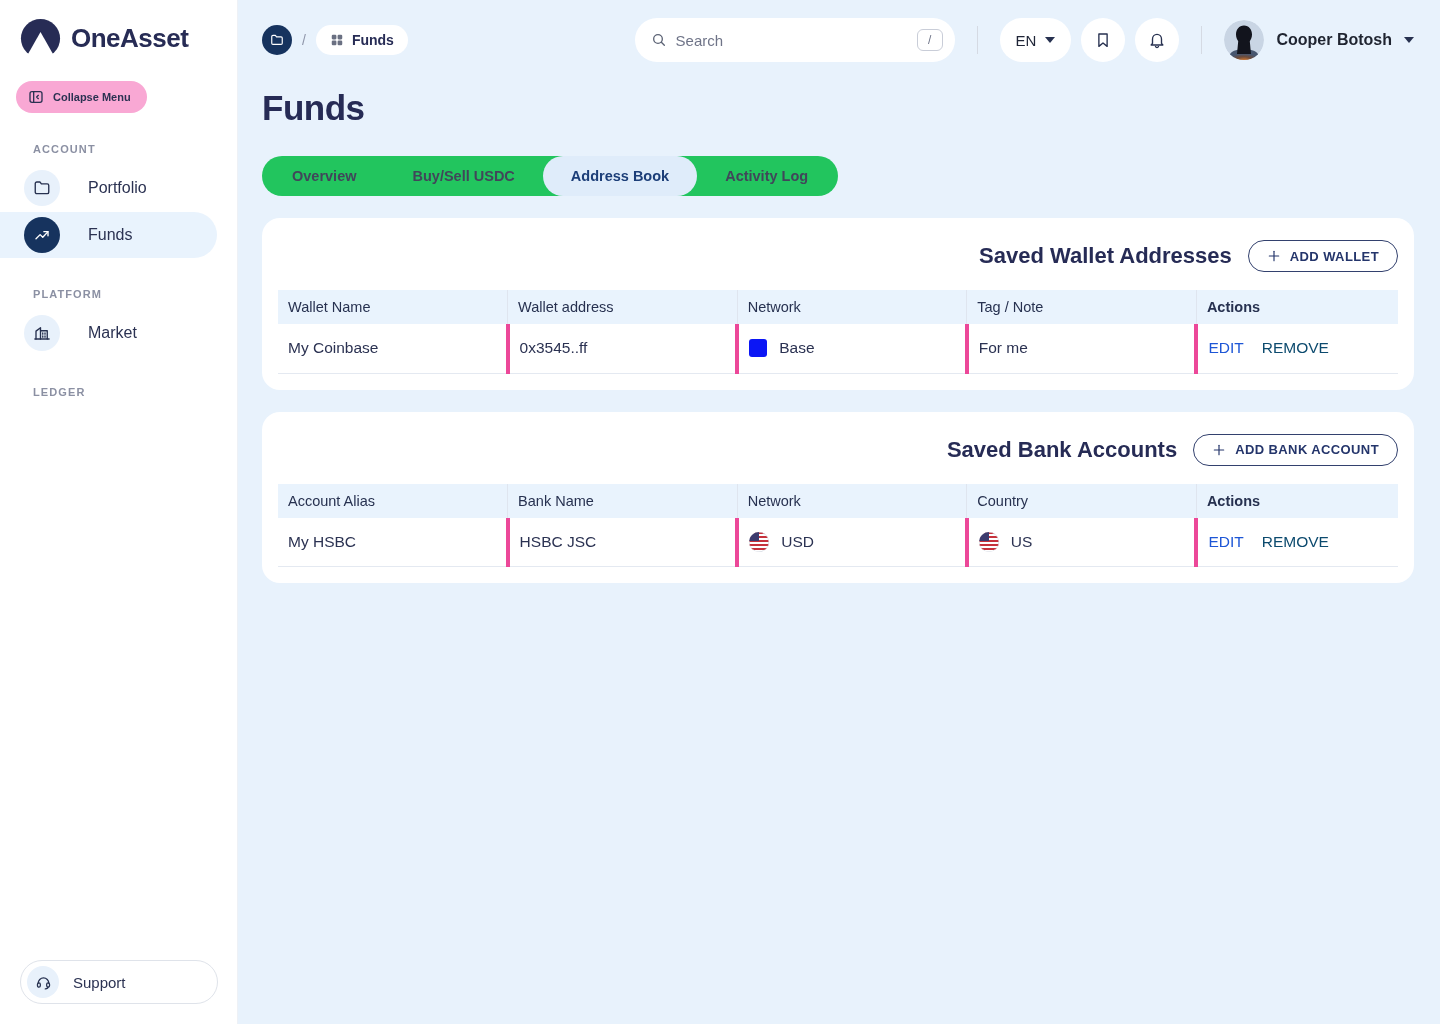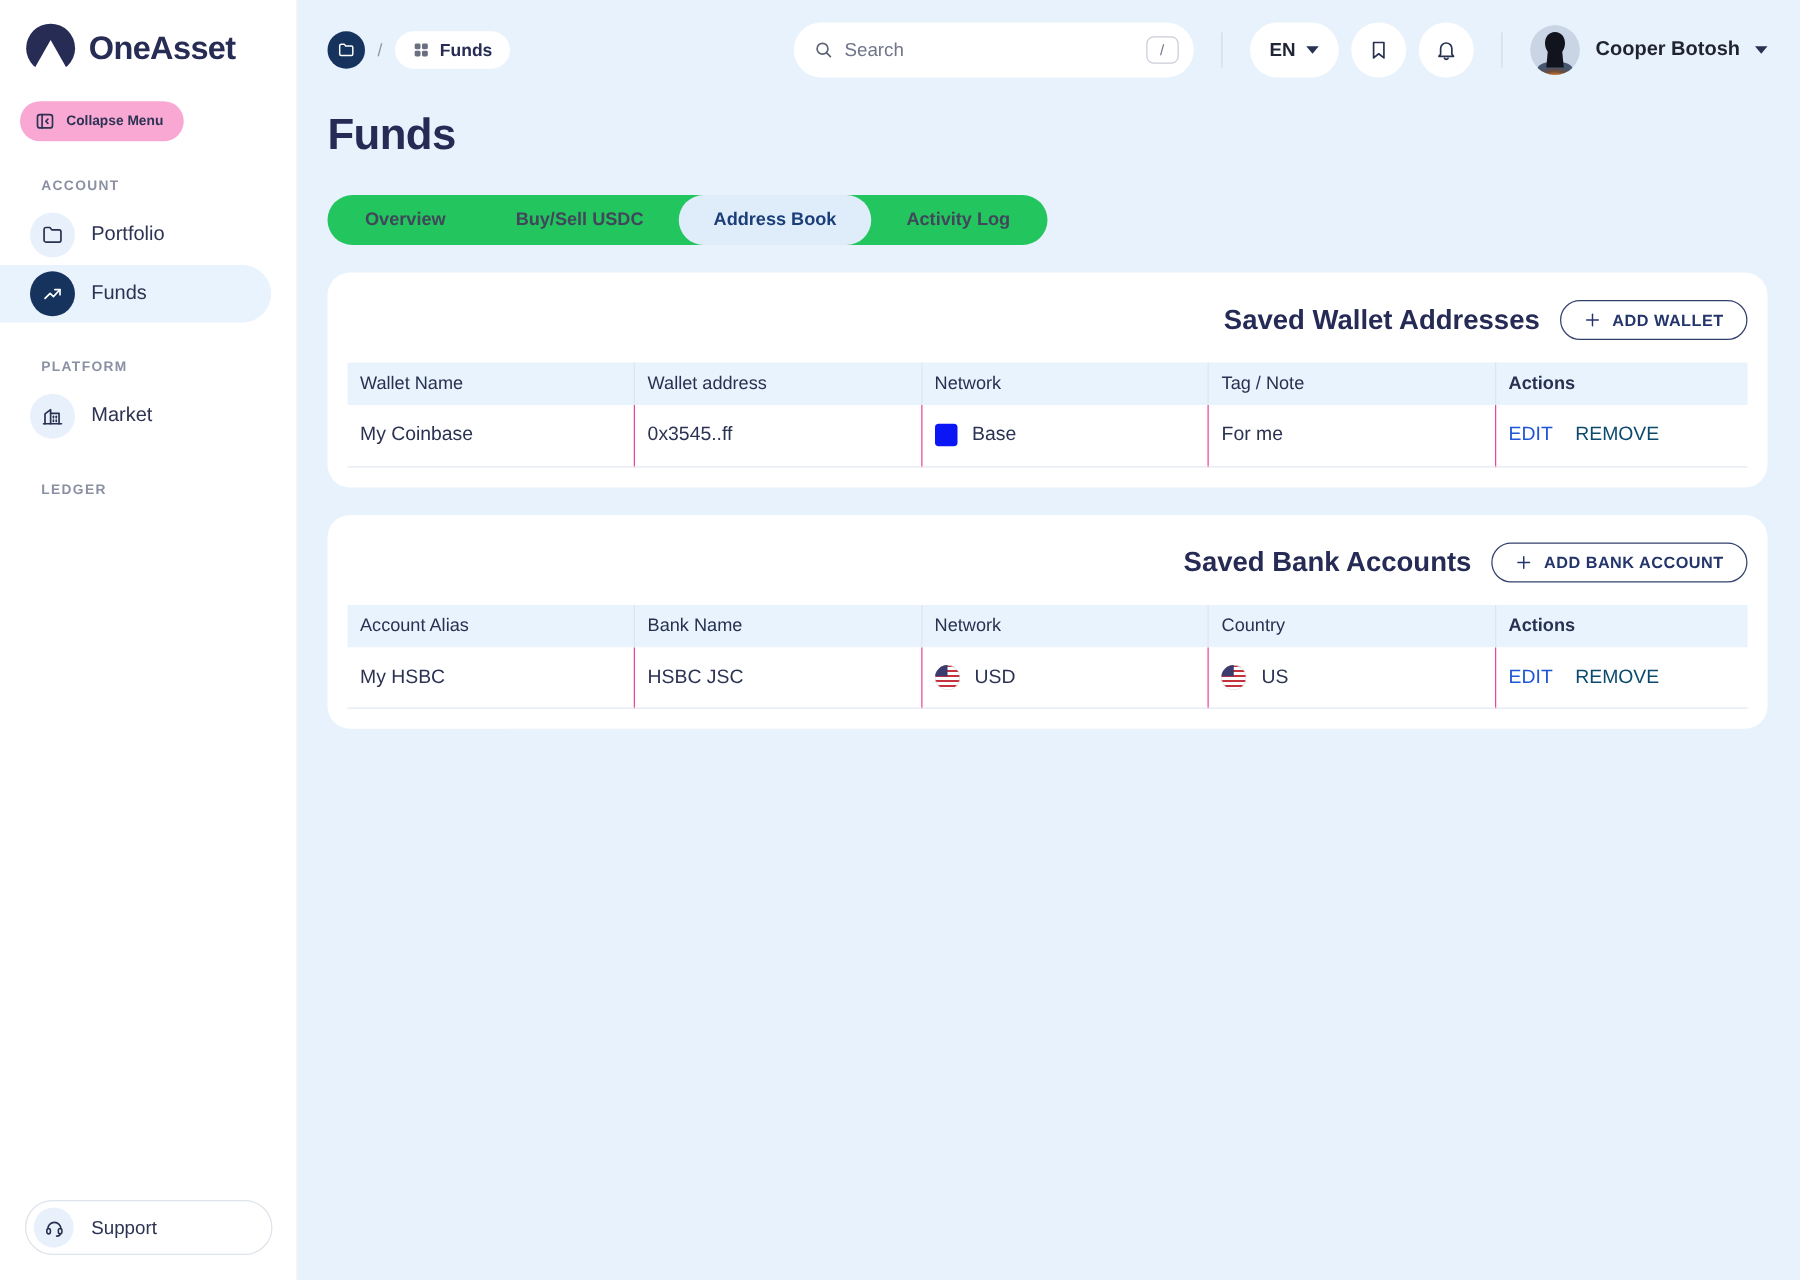--- a/index.html
+++ b/index.html
@@ -9,21 +9,21 @@
   
   .sidebar { width:238px; min-width:238px; background:#ffffff; position:relative; border-right:1px solid #eef1f6; }
   .logo-row { display:flex; align-items:center; gap:10px; padding:18px 0 0 20px; }
   .logo-mark { width:41px; height:41px; }
   .brand { font-size:26px; font-weight:800; color:#272c55; letter-spacing:-0.5px; }
   .collapse-btn { margin:22px 0 0 16px; display:inline-flex; align-items:center; gap:9px;
     background:#f9a8d4; border:none; border-radius:999px; padding:8px 16px 8px 12px;
     font-family:inherit; font-size:11px; font-weight:600; color:#2b3252; cursor:pointer; }
   .collapse-btn svg { width:16px; height:16px; stroke:#2b3252; }
   .nav-section-label { margin:30px 0 10px 33px; font-size:11px; font-weight:600; letter-spacing:1.1px; color:#8b90a3; }
-  .nav-item { display:flex; align-items:center; gap:13px; height:46px; margin:1px 20px 1px 0;
+  .nav-item { display:flex; align-items:center; gap:28px; height:46px; margin:1px 20px 1px 0;
     padding-left:24px; border-radius:0 999px 999px 0; cursor:pointer; }
   .nav-item .icon-circle { width:36px; height:36px; border-radius:50%; background:#e8f1fb;
     display:flex; align-items:center; justify-content:center; flex:none; }
   .nav-item .icon-circle svg { width:18px; height:18px; stroke:#273150; }
   .nav-item .nav-label { font-size:16px; color:#2b3252; }
   .nav-item.active { background:#e9f3fd; }
   .nav-item.active .icon-circle { background:#16335e; }
   .nav-item.active .icon-circle svg { stroke:#ffffff; }
   .support-btn { position:absolute; left:20px; bottom:20px; width:198px; height:44px;
     display:flex; align-items:center; gap:14px; padding-left:6px; background:#fff;
@@ -51,21 +51,21 @@
   .search-bar input { flex:1; margin-left:9px; border:none; outline:none; background:transparent;
     font-family:inherit; font-size:15px; color:#2b3252; }
   .search-bar input::placeholder { color:#6f7488; }
   .kbd { width:26px; height:22px; border:1px solid #c9cdd8; border-radius:6px; color:#6f7488;
     font-size:12px; display:flex; align-items:center; justify-content:center; }
 
   .vdivider { width:1px; height:28px; background:#d5dae3; margin:0 22px; }
 
   .lang-pill { height:44px; background:#ffffff; border-radius:999px; display:flex; align-items:center;
     gap:9px; padding:0 16px; cursor:pointer; }
-  .lang-pill span { font-size:15px; font-weight:700; color:#1f2537; }
+  .lang-pill span { font-size:15px; font-weight:400; color:#1f2537; }
   .caret { width:0; height:0; border-left:5px solid transparent; border-right:5px solid transparent;
     border-top:6px solid #273150; }
   .icon-btn { width:44px; height:44px; border-radius:50%; background:#ffffff; border:none;
     display:flex; align-items:center; justify-content:center; margin-left:10px; cursor:pointer; }
   .icon-btn svg { width:18px; height:18px; stroke:#273150; }
   .user { display:flex; align-items:center; gap:12px; cursor:pointer; }
   .avatar { width:40px; height:40px; border-radius:50%; overflow:hidden; flex:none; }
   .user-name { font-size:16px; font-weight:600; color:#1f2430; }
 
   .page-title { margin-top:26px; font-size:35px; font-weight:800; color:#262b55; letter-spacing:-0.5px; }
@@ -83,21 +83,21 @@
     background:transparent; border:1.4px solid #33416e; border-radius:999px; cursor:pointer;
     font-family:inherit; font-size:13px; font-weight:600; letter-spacing:0.4px; color:#24356b; }
   .add-btn svg { width:14px; height:14px; stroke:#24356b; }
 
   table { margin-top:18px; width:100%; border-collapse:collapse; table-layout:fixed; }
   col.c-std { width:20.5%; } col.c-act { width:18%; }
   th { background:#e9f3fd; text-align:left; font-weight:400; font-size:14.5px; color:#273150;
     height:34px; padding-left:10px; border-right:1px solid #dfe5ef; }
   th:last-child { border-right:none;font-weight:bold; }
   td { height:49px; padding-left:10px; font-size:15.5px; color:#2b3252; background:#ffffff;
-    border-right:1px solid #ec4899; border-bottom:1px solid #e4e9f1; }
+    border-right:4px solid #ec4899; border-bottom:1px solid #e4e9f1; }
   td:last-child { border-right:none; }
   .cell-flex { display:flex; align-items:center; gap:12px; }
   .net-square { width:18px; height:18px; border-radius:3px; background:#0b16f5; flex:none; }
   .flag { width:20px; height:20px; border-radius:50%; position:relative; overflow:hidden; flex:none;
     background:repeating-linear-gradient(180deg,#c6323c 0 2px,#ffffff 2px 4px); box-shadow:inset 0 0 0 0.5px #d4d9e2; }
   .flag::after { content:""; position:absolute; left:0; top:0; width:10px; height:9px; background:#3c3b6e; }
   .actions { display:flex; gap:18px; }
   .link-edit { color:#1d56d6; text-decoration:none; cursor:pointer; }
   .link-remove { color:#0c4a6e; text-decoration:none; cursor:pointer; }
 </style>

